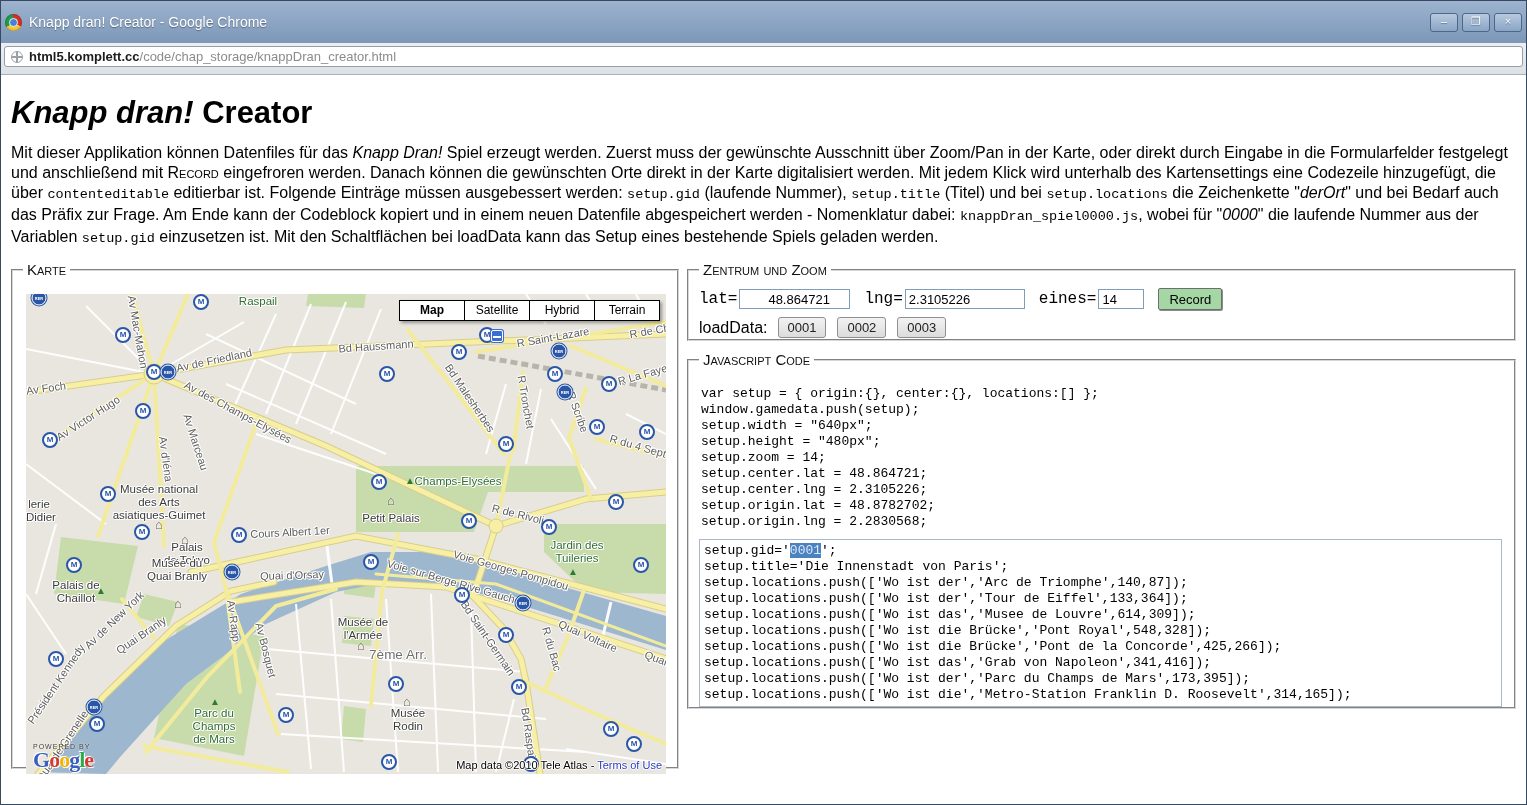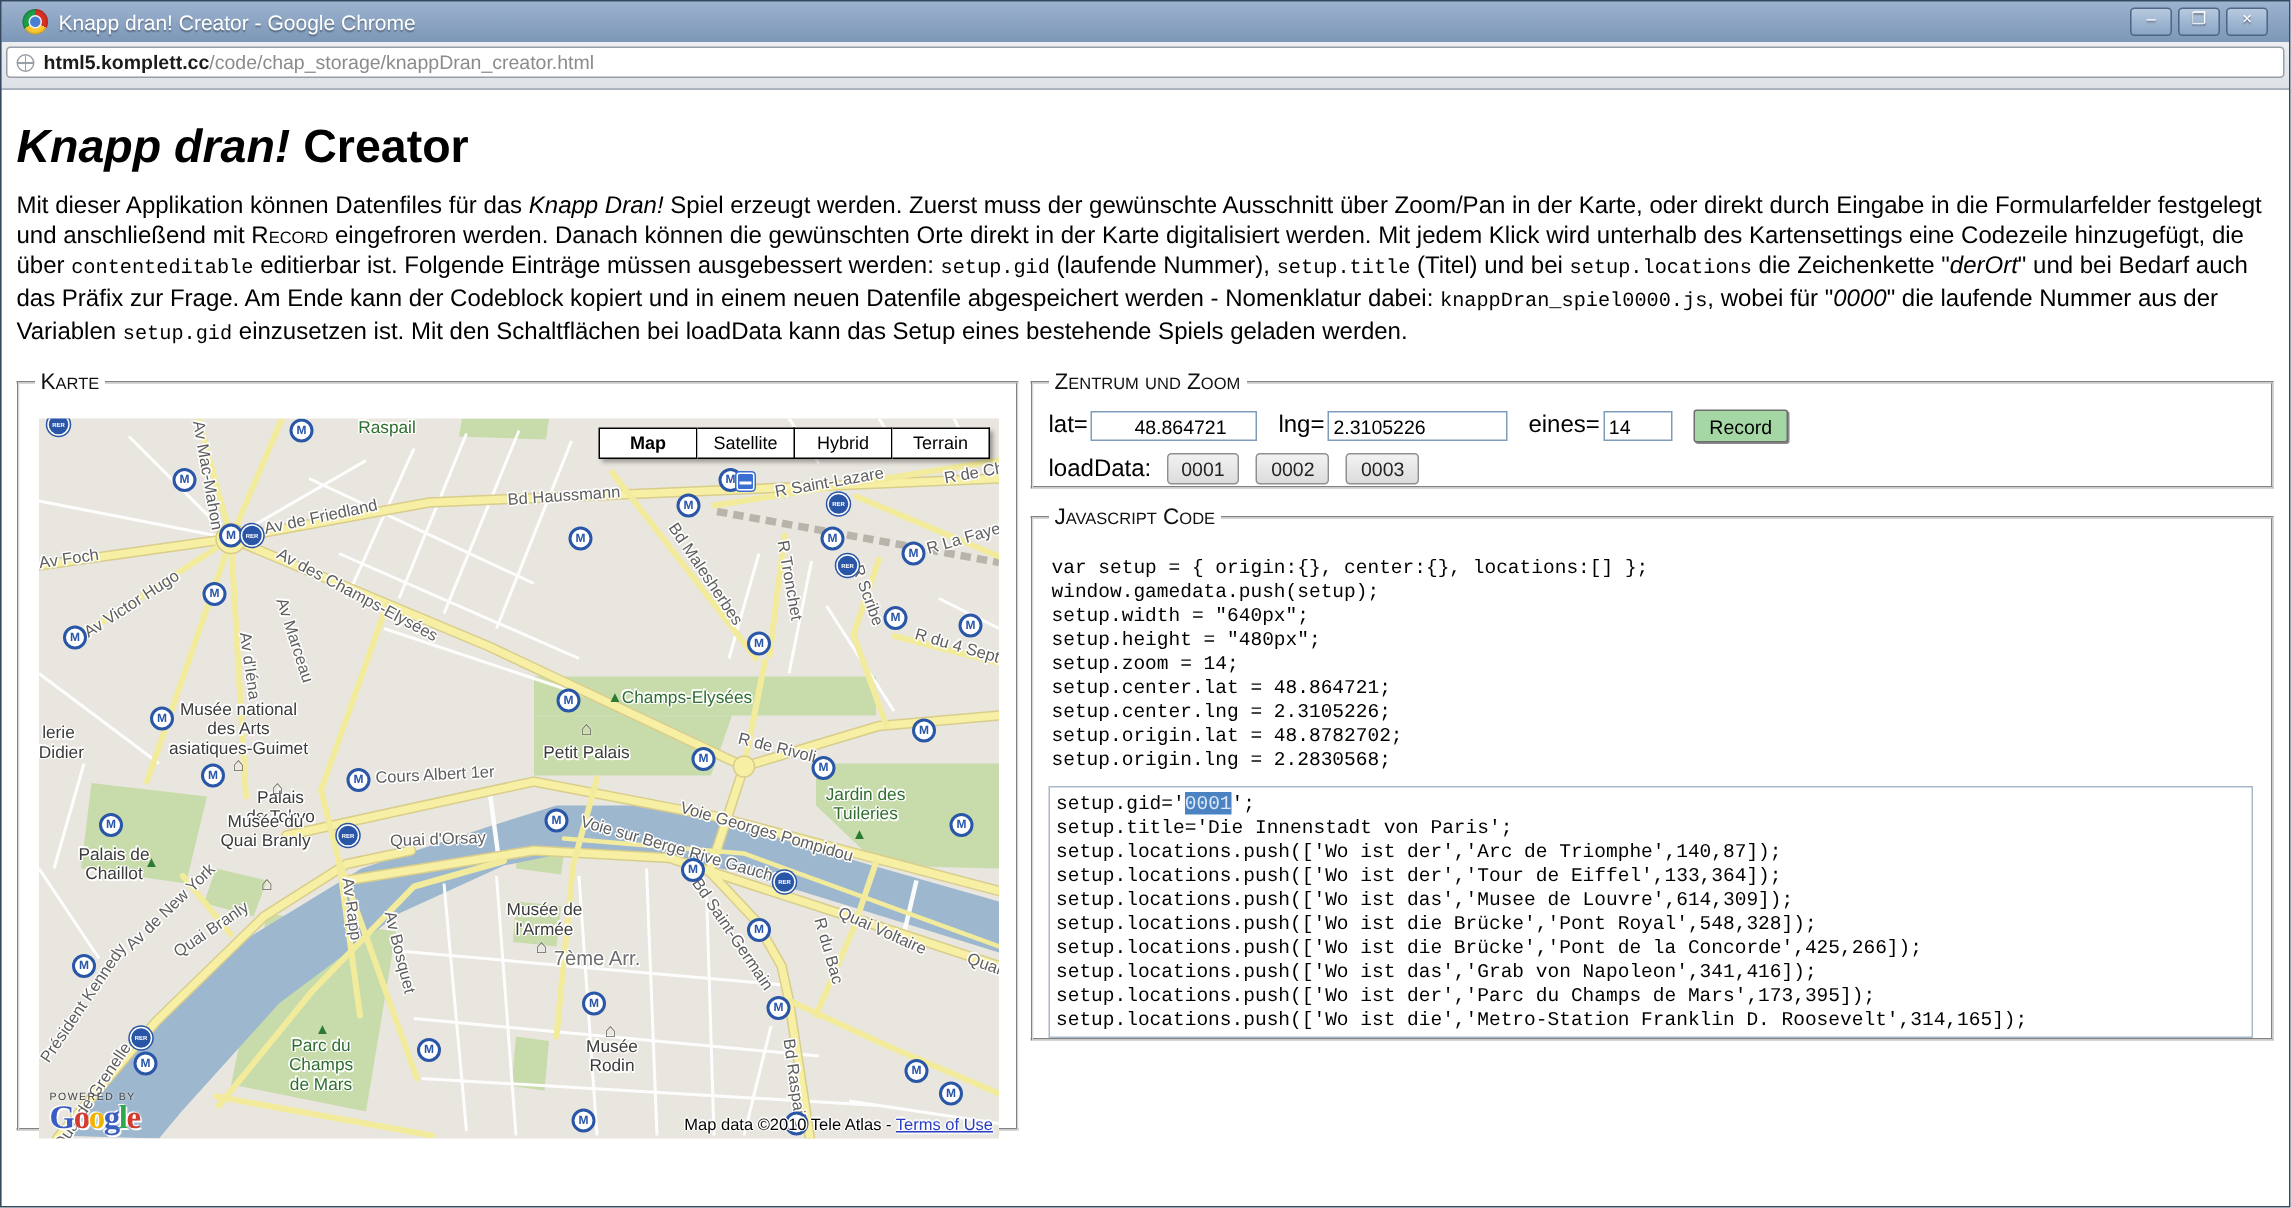--- a/index.html
+++ b/index.html
@@ -1,19 +1,19 @@
 <!DOCTYPE html>
 <html><head>
 <meta charset="utf-8">
 <style>
   html,body{margin:0;padding:0;background:#c8c8c8;font-family:"Liberation Sans","DejaVu Sans",sans-serif;}
   .window{position:relative;width:1527px;height:805px;box-sizing:border-box;background:#7e9abb;
           border:1px solid #36495f;overflow:hidden;}
   
-  .titlebar{height:27px;display:flex;align-items:center;padding:0 14px;
+  .titlebar{height:42px;display:flex;align-items:center;padding:0 4px;
             background:linear-gradient(#9db3cf,#7c97b7);}
   .chrome-icon{width:17px;height:17px;border-radius:50%;margin-right:7px;position:relative;flex:0 0 auto;
      background:conic-gradient(from 0deg,#d93025 0 33%,#fcc934 33% 66%,#1e9e4a 66% 100%);
      box-shadow:inset 0 0 2px rgba(0,0,0,.5);}
   .chrome-icon .ci-inner{position:absolute;left:4px;top:4px;width:9px;height:9px;border-radius:50%;
      background:#4a7fd4;border:1.5px solid #eef3fa;box-sizing:border-box;}
   .title{color:#fff;font-size:14px;text-shadow:0 1px 1px rgba(0,0,0,.35);flex:1;}
   .winbtns{display:flex;gap:4px;}
   .wb{width:26px;height:17px;border:1px solid #4f6787;border-radius:3px;color:#fff;font-size:11px;
       line-height:15px;text-align:center;background:linear-gradient(#b7c9de,#8aa5c6);
@@ -38,21 +38,21 @@
   .seg-c{font-family:"Liberation Mono","DejaVu Sans Mono",monospace;font-size:13.5px;}
   .row{display:flex;gap:8px;margin-top:12px;align-items:flex-start;}
   fieldset{border:2px groove #d6d6d6;padding:4px 10px;margin:0;box-sizing:border-box;background:#fff;}
   legend{font-variant:small-caps;font-size:15px;color:#111;padding:0 4px;}
   .fs-karte{width:668px;height:508px;flex:0 0 auto;}
   .rightcol{flex:1;display:flex;flex-direction:column;}
   .fs-zoom{height:80px;margin-bottom:10px;}
   .fs-code{height:358px;}
   
   .zrow1{display:flex;align-items:center;margin-top:6px;font-size:16px;}
-  .flabel{margin-right:2px;}
+  .flabel{margin-right:2px;font-family:Liberation Mono, monospace;}
   .finput{height:18px;border:1px solid #7f9db9;font-size:13px;padding:0 3px;margin-right:14px;
           font-family:"Liberation Sans",sans-serif;}
   input[data-name="lat-input"]{width:78px;padding-left:28px;}
   input[data-name="lng-input"]{width:112px;}
   input[data-name="zoom-input"]{width:38px;margin-right:4px;}
   .recbtn{margin-left:10px;background:#a5d7a5;border:1px solid #6e6e6e;border-radius:2px;height:22px;
           padding:0 10px;font-size:13px;cursor:pointer;box-shadow:1px 1px 0 #8b8b8b;}
   .zrow2{display:flex;align-items:center;margin-top:7px;font-size:16px;}
   .ldbtns{display:flex;margin-left:10px;gap:11px;}
   .ldbtn{background:linear-gradient(#f2f2f2,#dcdcdc);border:1px solid #8f8f8f;border-radius:3px;
@@ -89,21 +89,21 @@
   .mapbtn{width:64px;height:19px;background:#fff;border:1px solid #000;border-left:none;
           font:12px/19px "Liberation Sans",sans-serif;text-align:center;cursor:pointer;color:#000;}
   .mapbtn:first-child{border-left:1px solid #000;}
   .mapbtn.sel{font-weight:bold;}
   .logo{position:absolute;left:7px;bottom:4px;}
   .powered{font-size:7px;letter-spacing:1px;color:#3f3f3f;text-shadow:0 0 2px #fff;}
   .gword{font-family:"Liberation Serif","DejaVu Serif",serif;font-weight:bold;font-size:22px;
          line-height:20px;letter-spacing:-1px;text-shadow:1px 1px 0 #fff,-1px -1px 0 #fff,0 0 2px #fff;}
   .attrib{position:absolute;right:4px;bottom:3px;font-size:11px;color:#000;
           text-shadow:1px 0 0 #fff,-1px 0 0 #fff,0 1px 0 #fff,0 -1px 0 #fff;}
-  .tou{color:#2a3cc0;text-decoration:underline;cursor:pointer;}
+  .tou{color:#2a3cc0;cursor:pointer;}
 </style>
 </head>
 <body>
 
 <div class="window" data-name="browser-window">
   <div class="titlebar" data-name="titlebar">
     <span class="chrome-icon" data-name="chrome-icon">
         <span class="ci-inner" data-name="chrome-icon-center"></span>
       </span>
     <span class="title" data-name="window-title">Knapp dran! Creator - Google Chrome</span>

